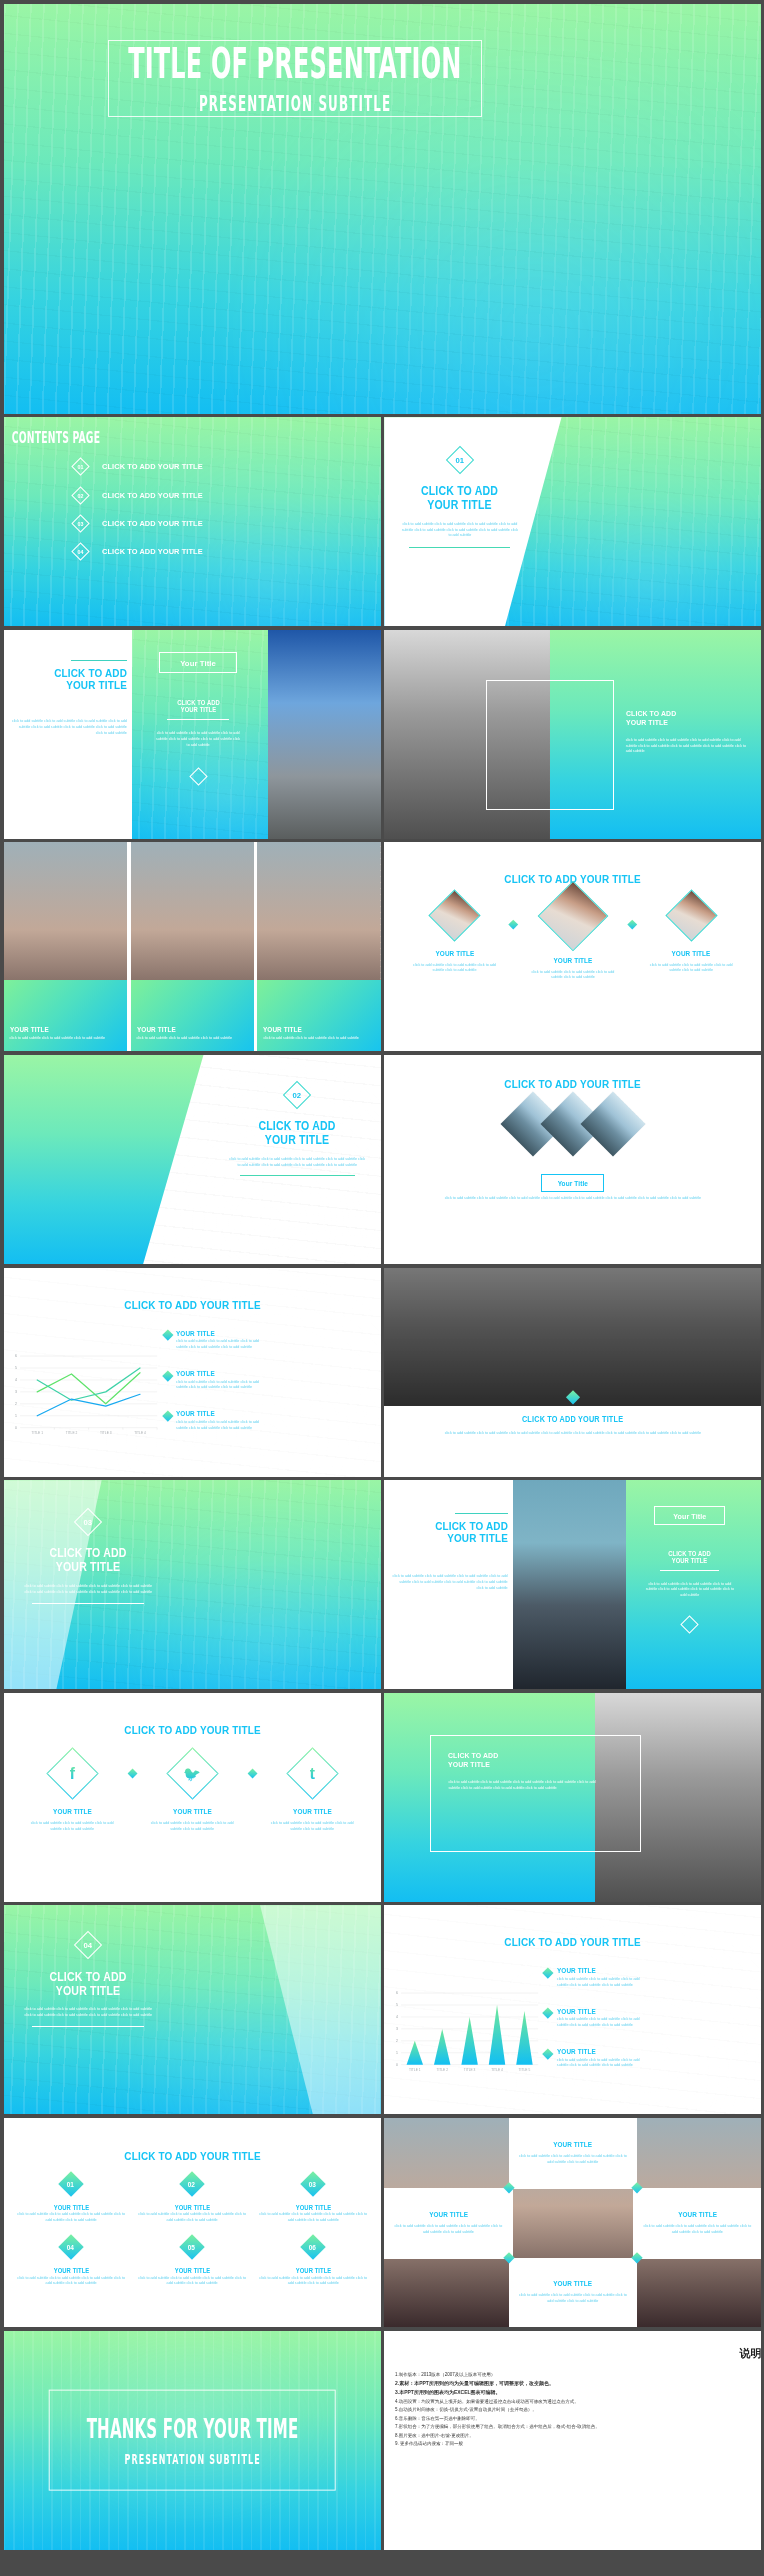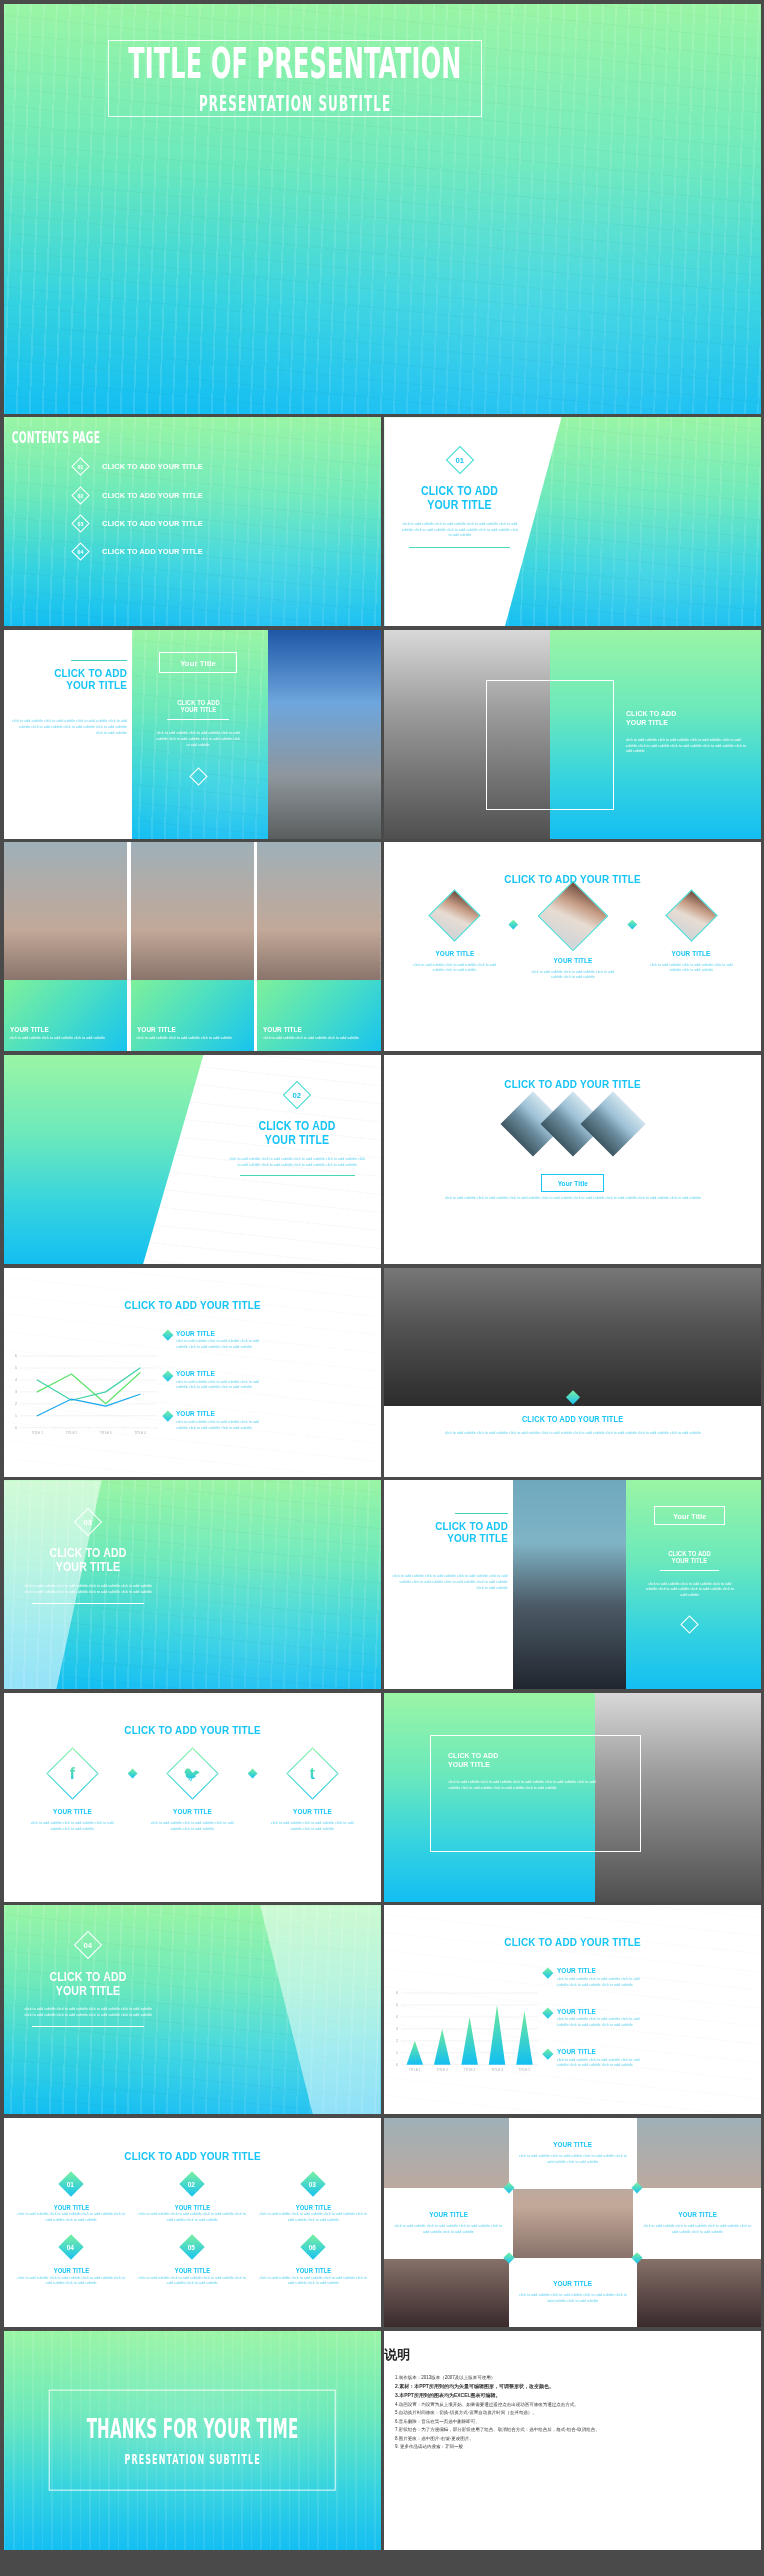--- a/index.html
+++ b/index.html
@@ -84,21 +84,21 @@
   .dia-out { border:0.8px solid #fff; transform:rotate(45deg); display:flex; align-items:center; justify-content:center; }
   .dia-num { transform:rotate(-45deg); color:#fff; font-weight:700; }
   .dia-solid { transform:rotate(45deg); display:flex; align-items:center; justify-content:center;
                background:linear-gradient(135deg,#7af0a0,#19c2f1); }
 
   .rule { height:0.9px; background:#46d9b4; }
   .rule-w { height:0.9px; background:#fff; }
 
   .box-outline { border:1px solid #fff; }
 
-  .notes-title { font-weight:700; font-size:13px; color:#222; text-align:left; }
+  .notes-title { font-weight:700; font-size:11px; color:#222; text-align:right; }
   .notes-line { font-size:4.5px; color:#333; line-height:1.5; }
   .notes-line.b { font-weight:700; font-size:5px; }
 </style>
 </head>
 <body>
 
 <div class="deck">
 
   <div class="row">
     <div class="slide full grad">

